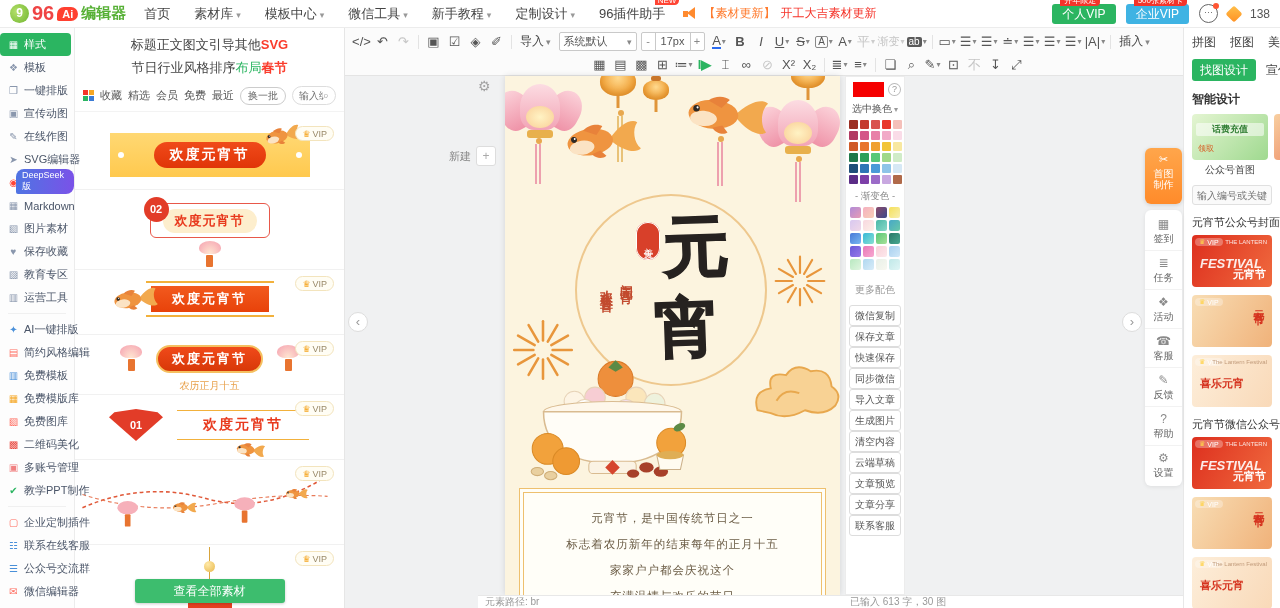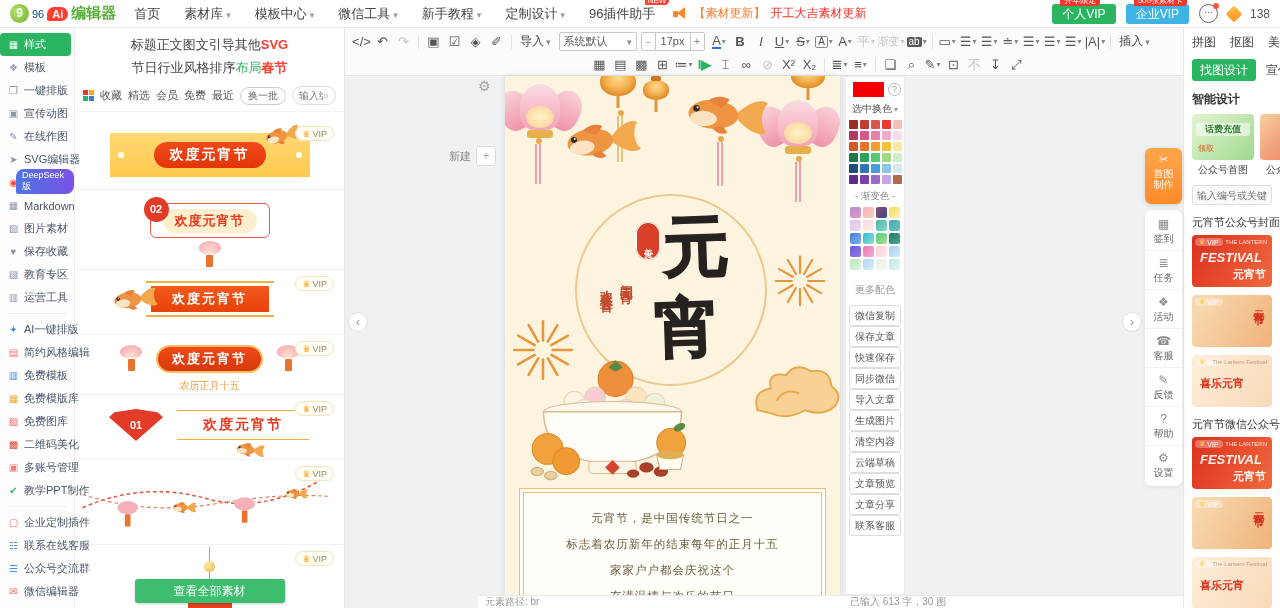--- a/index.html
+++ b/index.html
@@ -2,21 +2,21 @@
 <html><head>
 <meta charset="utf-8">
 <style>
 *{margin:0;padding:0;box-sizing:border-box}
 body{font-family:"Liberation Sans","DejaVu Sans",sans-serif;background:#ddd}
 #app{position:relative;width:1280px;height:608px;background:#f0f1f2;overflow:hidden;font-size:12px;color:#333}
 
 .topbar{position:absolute;top:0;left:0;right:0;height:28px;background:#fff;border-bottom:1px solid #ececec;display:flex;align-items:center;padding:0 10px;gap:18px;z-index:60}
 .logo{display:flex;align-items:center;gap:3px;flex:none}
 .snail{width:19px;height:19px;border-radius:50%;background:radial-gradient(circle at 35% 40%,#b5e06a,#6fb52f);color:#fff;font-weight:bold;font-size:12px;text-align:center;line-height:19px}
-.n96{font-size:11px;font-weight:normal;color:#0c4a6e}
+.n96{font-size:20px;font-weight:bold;color:#ef4444}
 .ai{background:#ff4030;color:#fff;font-size:11px;font-weight:bold;border-radius:8px 8px 8px 2px;padding:1px 5px}
 .nm{font-size:15px;font-weight:bold;color:#56b035}
 .tb-nav{display:flex;gap:24px}
 .nav-it{position:relative;font-size:13px;color:#444;cursor:pointer;white-space:nowrap}
 .nav-it.dd::after{content:"▾";color:#999;font-size:9px;margin-left:3px}
 .nav-badge{position:absolute;top:-9px;right:-14px;background:#f43;color:#fff;font-size:8px;padding:0 3px;border-radius:5px 5px 5px 0}
 .nav-badge:empty{display:none}
 .announce{display:flex;align-items:center;gap:5px;font-size:12px;white-space:nowrap}
 .spk{position:relative;width:15px;height:13px;flex:none}
 .spk::before{content:"";position:absolute;left:0;top:4px;width:5px;height:6px;background:#ff8a2e}
@@ -176,39 +176,39 @@
 .uit .lb{display:block;font-size:10px;color:#666;margin-top:1px}
 
 .rpanel{position:absolute;top:28px;left:1183px;width:97px;bottom:0;background:#fff;border-left:1px solid #e8e8e8;padding:6px 0 0 8px;overflow:hidden;z-index:35}
 .rtabs{display:flex;gap:14px;font-size:12px;color:#444;white-space:nowrap}
 .rtab{cursor:pointer}
 .rbtn-row{display:flex;align-items:center;gap:10px;margin-top:8px;white-space:nowrap}
 .find-btn{background:#2bb561;color:#fff;font-size:12px;border:0;border-radius:3px;height:22px;padding:0 8px;cursor:pointer}
 .rtab2{font-size:12px;color:#444;cursor:pointer}
 .smart{font-weight:bold;font-size:12px;color:#333;margin-top:10px}
 .cards{display:flex;gap:6px;margin-top:6px}
-.card{width:62px;flex:none;cursor:pointer}
+.card{width:76px;flex:none;cursor:pointer}
 .cthumb{height:46px;border-radius:4px;position:relative;overflow:hidden}
 .card.g .cthumb{background:linear-gradient(135deg,#e4f5d2,#9fd98f)}
 .card.r .cthumb{background:linear-gradient(135deg,#f8cfa0,#e8684a)}
 .ct1{position:absolute;top:9px;left:4px;right:4px;text-align:center;font-size:9px;font-weight:bold;color:#2f7d32;background:rgba(255,255,255,.55);border-radius:2px}
 .ct2{position:absolute;bottom:6px;left:6px;font-size:8px;color:#d85a20}
 .ct1:empty,.ct2:empty{display:none}
 .clabel{font-size:10px;color:#444;text-align:center;margin-top:3px;white-space:nowrap}
 .rsearch{margin:8px 8px 0 0;display:flex;align-items:center;border:1px solid #e0e0e0;background:#fafafa;border-radius:3px;height:20px;padding:0 4px}
 .rsearch input{border:0;outline:0;background:none;font-size:10px;width:100%;color:#666}
 .rc-title{font-size:11px;color:#333;margin:10px 0 5px;white-space:nowrap}
 .cover{position:relative;height:52px;border-radius:4px;margin:0 8px 8px 0;overflow:hidden;cursor:pointer}
 .cover.c1{background:linear-gradient(120deg,#dd2f1e,#f06a3e)}
 .cover.c2{background:linear-gradient(120deg,#f8ddb4,#f0b27a)}
 .cover.c3{background:linear-gradient(120deg,#fdeeda,#f9d9b8)}
 .cv-vip{position:absolute;top:3px;left:3px;display:flex;gap:2px;align-items:center;background:rgba(255,255,255,.3);border-radius:6px;padding:0 4px;font-size:7px;color:#fff}
 .cv-vip::before{content:"♛";color:#ffd24a;font-size:7px}
 .cv1{position:absolute;top:4px;right:5px;font-size:6px;color:rgba(255,255,255,.85)}
-.cv2{position:absolute;top:15px;left:8px;font-size:13px;font-style:italic;color:rgba(255,255,255,.9);font-weight:bold}
+.cv2{position:absolute;top:21px;left:8px;font-size:13px;font-style:italic;color:rgba(255,255,255,.9);font-weight:bold}
 .cv3{position:absolute;bottom:5px;right:6px;font-size:11px;font-weight:bold;color:#fff}
 .cover.c2 .cv3{color:#d5331f;writing-mode:vertical-rl;top:6px;bottom:auto;letter-spacing:2px}
 .cover.c3 .cv1{color:#c09a7a}
 .cover.c3 .cv3{left:8px;right:auto;bottom:16px;color:#d5331f}
 .cv1:empty,.cv2:empty{display:none}
 
 .sbar{position:absolute;left:133px;right:0;bottom:0;height:13px;background:#fff;border-top:1px solid #e8e8e8;font-size:10px;color:#999}
 .sb-l{position:absolute;left:7px;top:0;line-height:12px}
 .sb-r{position:absolute;left:372px;top:0;line-height:12px}
 </style>

